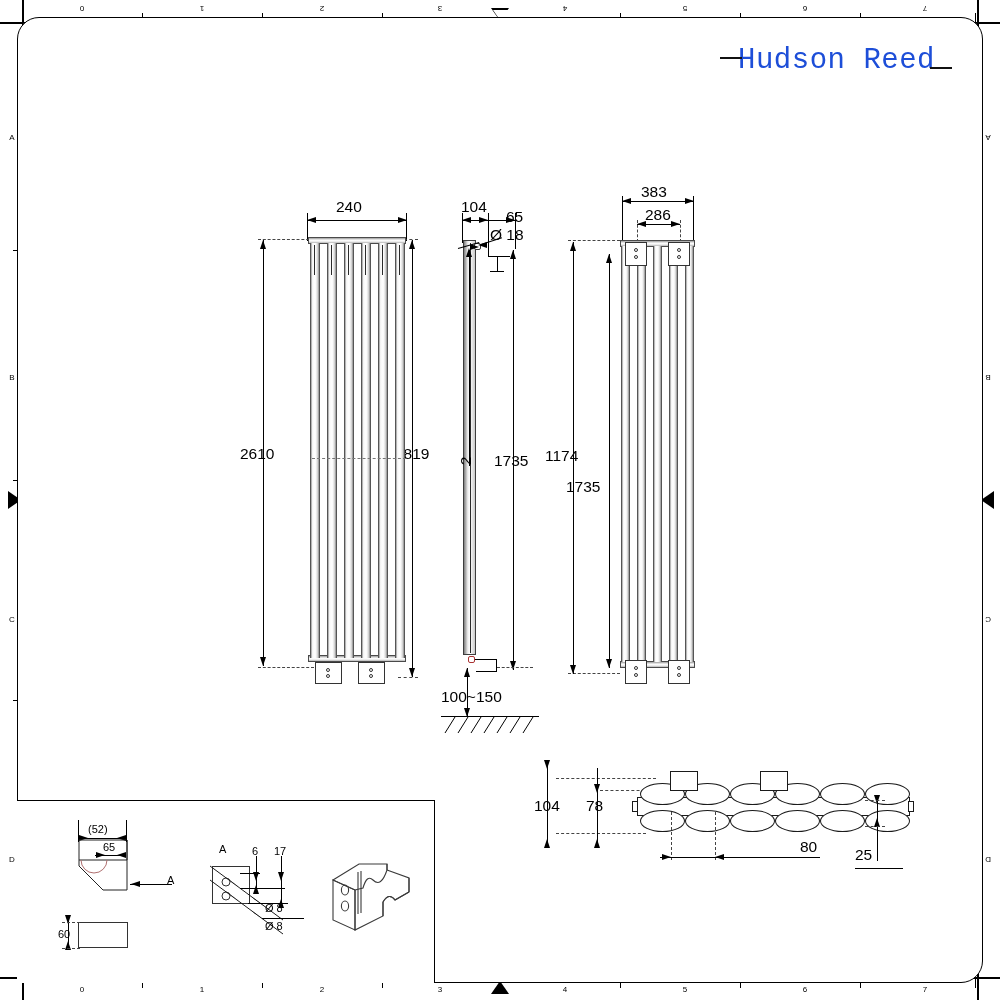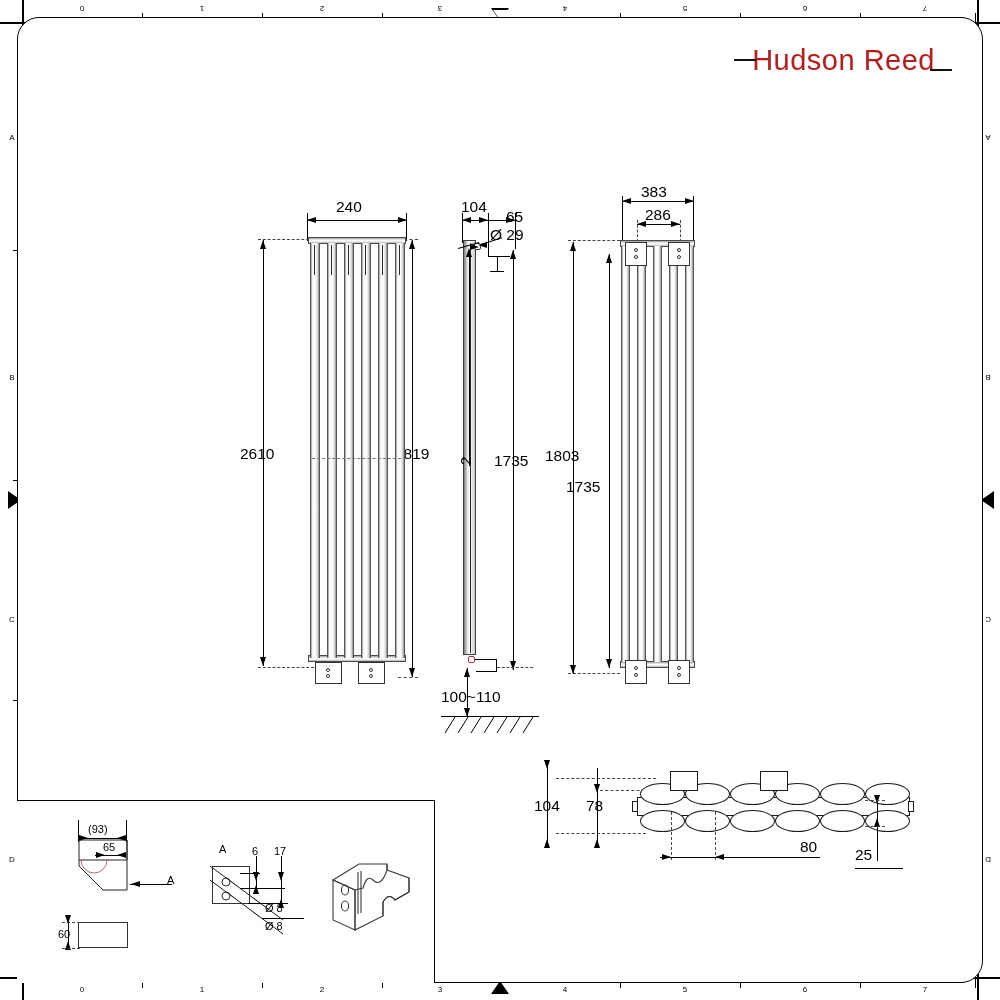--- a/index.html
+++ b/index.html
@@ -45,22 +45,22 @@
 
   
   #inner-area {
     position:absolute; left:17px; top:17px; width:966px; height:966px;
     border:1.6px solid #000; border-radius:22px; background:#fff;
   }
 
   
   #logo {
     position:absolute; right:48px; top:44px;
-    font-family:Liberation Sans, sans-serif;
-    font-size:29px; color:#b91c1c; letter-spacing:0.5px;
+    font-family:Liberation Mono, monospace;
+    font-size:29px; color:#1d4ed8; letter-spacing:0.5px;
     white-space:nowrap;
   }
   #logo .bar-l, #logo .bar-r {
     display:inline-block; width:22px; height:2px; background:#111;
     vertical-align:middle; position:relative;
   }
   #logo .bar-l { margin-right:-4px; top:-2px; }
   #logo .bar-r { margin-left:-5px; top:8px; }
 
   
@@ -267,21 +267,21 @@
     <div class="dim" style="left:506px; top:208px;">65</div>
 
     <div class="side-body" style="left:463px; top:240px; width:13px; height:415px;"></div>
     <div class="ln vl-thin" style="left:470px; top:243px; height:410px;"></div>
 
     <div class="dotcircle" style="left:474px; top:243px; width:7px; height:7px; border-radius:2px;"></div>
     <div class="ln hl" style="left:458px; top:248px; width:22px; transform:rotate(-16deg); transform-origin:left center;"></div>
     <div class="ah ah-r" style="left:470px; top:244px;"></div>
     <div class="ln hl" style="left:481px; top:244px; width:22px; transform:rotate(-18deg); transform-origin:left center;"></div>
     <div class="ah ah-l" style="left:478px; top:242px;"></div>
-    <div class="dim" style="left:490px; top:226px;">Ø 29</div>
+    <div class="dim" style="left:490px; top:226px;">Ø 18</div>
 
     <div class="ln hl" style="left:488px; top:256px; width:22px;"></div>
     <div class="ln vl" style="left:497px; top:256px; height:16px;"></div>
     <div class="ln hl" style="left:490px; top:271px; width:14px;"></div>
 
     <div class="ln vl" style="left:469px; top:250px; height:216px;"></div>
     <div class="ah ah-u" style="left:465.8px; top:248px;"></div>
     <div class="dim dim-rot" style="left:462px; top:452px; transform:rotate(-90deg);">2</div>
 
     <div class="ln vl" style="left:513px; top:250px; height:420px;"></div>
@@ -291,21 +291,21 @@
 
     <div class="dotcircle" style="left:468px; top:656px; width:7px; height:7px; border-radius:2px; border-color:#a33;"></div>
     <div class="ln hl" style="left:475px; top:659px; width:22px;"></div>
     <div class="ln vl" style="left:496px; top:659px; height:13px;"></div>
     <div class="ln hl" style="left:476px; top:671px; width:21px;"></div>
     <div class="dash-h" style="left:497px; top:667px; width:36px;"></div>
 
     <div class="ln vl" style="left:467px; top:668px; height:48px;"></div>
     <div class="ah ah-u" style="left:463.8px; top:668px;"></div>
     <div class="ah ah-d" style="left:463.8px; top:708px;"></div>
-    <div class="dim" style="left:441px; top:688px;">100~110</div>
+    <div class="dim" style="left:441px; top:688px;">100~150</div>
 
     <div class="ln hl" style="left:441px; top:716px; width:98px; height:1.2px;"></div>
     <svg class="hatch-floor" style="left:441px; top:716px;" width="100" height="18">
       <g stroke="#000" stroke-width="1">
         <line x1="4" y1="17" x2="14" y2="1"></line>
         <line x1="17" y1="17" x2="27" y2="1"></line>
         <line x1="30" y1="17" x2="40" y2="1"></line>
         <line x1="43" y1="17" x2="53" y2="1"></line>
         <line x1="56" y1="17" x2="66" y2="1"></line>
         <line x1="69" y1="17" x2="79" y2="1"></line>
@@ -352,21 +352,21 @@
     <div class="bracket-box" style="left:625px; top:660px; width:22px; height:24px;"></div>
     <div class="bracket-box" style="left:668px; top:660px; width:22px; height:24px;"></div>
     <div class="dotcircle" style="left:634px; top:666px; width:4px; height:4px;"></div>
     <div class="dotcircle" style="left:634px; top:673px; width:4px; height:4px;"></div>
     <div class="dotcircle" style="left:677px; top:666px; width:4px; height:4px;"></div>
     <div class="dotcircle" style="left:677px; top:673px; width:4px; height:4px;"></div>
 
     <div class="ln vl" style="left:573px; top:242px; height:432px;"></div>
     <div class="ah ah-u" style="left:569.8px; top:242px;"></div>
     <div class="ah ah-d" style="left:569.8px; top:665px;"></div>
-    <div class="dim" style="left:545px; top:447px;">1803</div>
+    <div class="dim" style="left:545px; top:447px;">1174</div>
 
     <div class="ln vl" style="left:609px; top:254px; height:414px;"></div>
     <div class="ah ah-u" style="left:605.8px; top:254px;"></div>
     <div class="ah ah-d" style="left:605.8px; top:659px;"></div>
     <div class="dim" style="left:566px; top:478px;">1735</div>
   </div>
 
   <div>
 
     <div class="dash-h" style="left:556px; top:778px; width:100px;"></div>
@@ -420,21 +420,21 @@
     <div class="dim" style="left:855px; top:846px;">25</div>
   </div>
 
   <div id="detail-panel"></div>
 
   <div>
 
     <div class="ln hl" style="left:78px; top:838px; width:48px;"></div>
     <div class="ah ah-r" style="left:79px; top:834.8px;"></div>
     <div class="ah ah-l" style="left:117px; top:834.8px;"></div>
-    <div class="dim dim-sm" style="left:88px; top:823px;">(93)</div>
+    <div class="dim dim-sm" style="left:88px; top:823px;">(52)</div>
 
     <div class="ln hl" style="left:95px; top:855px; width:31px;"></div>
     <div class="ah ah-r" style="left:96px; top:851.8px;"></div>
     <div class="ah ah-l" style="left:117px; top:851.8px;"></div>
     <div class="dim dim-sm" style="left:103px; top:841px;">65</div>
 
     <svg style="position:absolute; left:75px; top:838px;" width="70" height="65">
       <path d="M 3,2 L 3,62 M 3,2 L 52,2" stroke="#222" stroke-width="0" fill="none"></path>
       <path d="M 4,2 L 52,2 L 52,52 L 28,52 L 4,28 Z" stroke="#222" stroke-width="1" fill="none"></path>
       <path d="M 4,22 L 52,22" stroke="#222" stroke-width="1" fill="none"></path>

